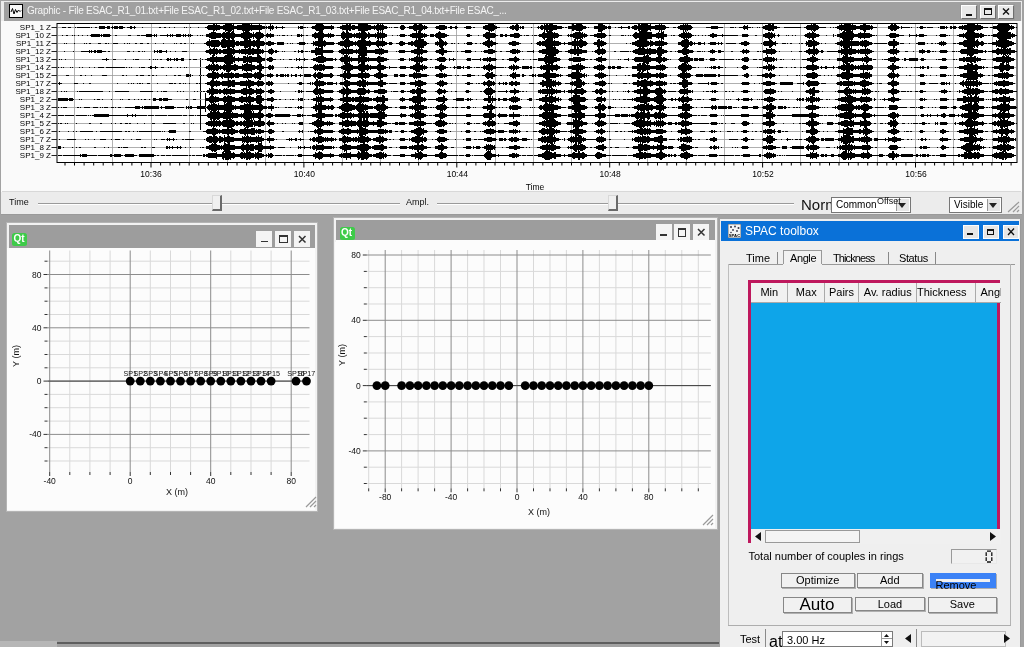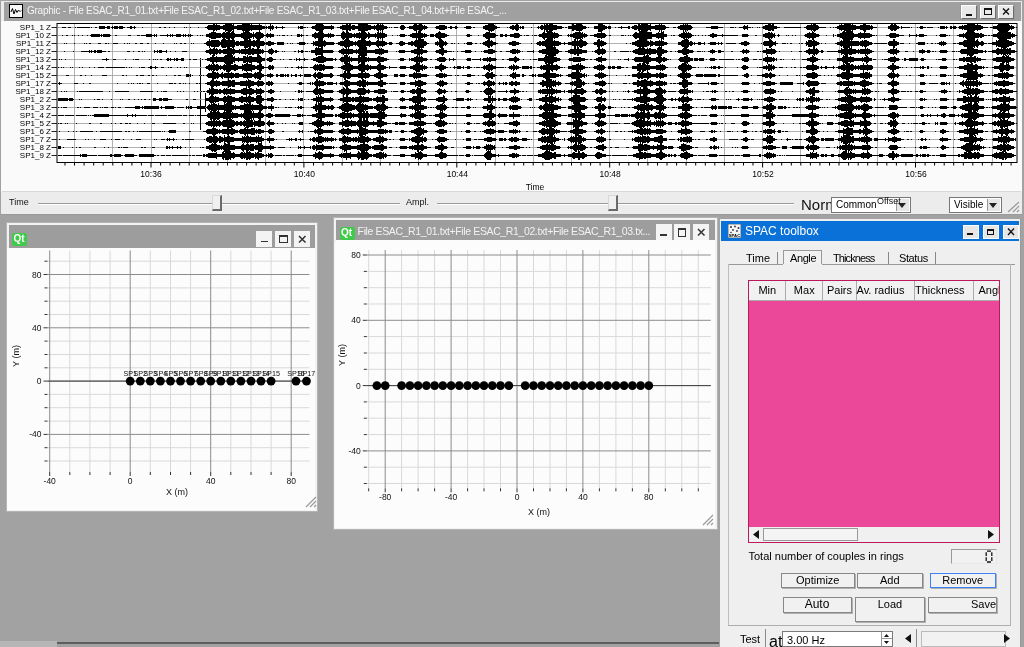--- a/index.html
+++ b/index.html
@@ -173,21 +173,20 @@
     </svg>
     <svg width="14" height="12" style="position:absolute;left:295px;top:271px">
       <path d="M12 1L2 11M12 5L6 11M12 9L10 11" stroke="#9a9a9a" stroke-width="1.2"></path>
     </svg>
   </div>
 <div class="win" style="left:334px;top:218px;width:383px;height:311px;background:#fcfcfc;border:2px solid #f2f2f2;box-shadow:0 0 0 1px #b4b4b4">
     <div style="position:absolute;left:0;top:0;width:379px;height:20px;background:#9d9d9d"></div>
     <div style="position:absolute;left:3.5px;top:6.5px;width:15px;height:13px;background:#3ecb49;border-radius:2.5px">
 <div style="position:absolute;left:1.5px;top:0.2px;color:#fff;font-size:10px;font-weight:bold">Qt</div>
     </div>
-    <div class="txt" style="left:21.6px;top:5.0px;font-size:10.5px;letter-spacing:-0.38px;color:#f2f2f2;width:295px;overflow:hidden">File ESAC_R1_01.txt+File ESAC_R1_02.txt+File ESAC_R1_03.tx...</div>
     <div style="position:absolute;left:319.6px;top:4px;width:16.3px;height:16px;background:#f4f4f4">
       <div style="position:absolute;left:4.5px;top:10px;width:7px;height:1.8px;background:#333"></div>
     </div>
     <div style="position:absolute;left:337.6px;top:4px;width:16.3px;height:16px;background:#f4f4f4">
       <div style="position:absolute;left:4px;top:4px;width:8.5px;height:8.5px;border:1.2px solid #333;border-top:2.6px solid #333"></div>
     </div>
     <div style="position:absolute;left:357.1px;top:4px;width:16.3px;height:16px;background:#f4f4f4">
       <svg width="16" height="16" style="position:absolute;left:0;top:0">
         <path d="M5 5l6.5 6.5M11.5 5L5 11.5" stroke="#333" stroke-width="1.5"></path>
       </svg>
@@ -276,33 +275,33 @@
     <div class="txt" style="left:70px;top:33px;font-size:11px;letter-spacing:-0.4px;color:#000">Angle</div>
     <div class="txt" style="left:113px;top:33px;font-size:11px;letter-spacing:-0.9px;color:#000">Thickness</div>
     <div style="position:absolute;left:167.7px;top:33px;width:1px;height:12px;background:#888"></div>
     <div class="txt" style="left:179px;top:33px;font-size:11px;letter-spacing:-0.4px;color:#000">Status</div>
     <div style="position:absolute;left:215.4px;top:33px;width:1px;height:12px;background:#888"></div>
     <div style="position:absolute;left:7.5px;top:44.5px;width:55.5px;height:1px;background:#999"></div>
     <div style="position:absolute;left:102px;top:44.5px;width:192.5px;height:1px;background:#999"></div>
     <div style="position:absolute;left:7.5px;top:44.5px;width:1px;height:362px;background:#bdbdbd"></div>
     <div style="position:absolute;left:289.5px;top:44.5px;width:1px;height:362px;background:#b3b3b3"></div>
     <div style="position:absolute;left:7.5px;top:406px;width:283px;height:1px;background:#adadad"></div>
-    <div style="position:absolute;left:27.5px;top:61px;width:252px;height:262.5px;background:#ec4899;border:1px solid #be185d">
+    <div style="position:absolute;left:27.5px;top:61px;width:252px;height:262.5px;background:#0ea5e9;border:3px solid #be185d">
       <div style="position:absolute;left:0;top:0;width:250px;height:20px;background:#f1f1f1;border-bottom:1px solid #aaa;overflow:hidden">
         <div style="position:absolute;left:0px;top:0;width:37.5px;height:20px;border-right:1px solid #aaa">
           <div style="position:absolute;left:0;width:37.5px;top:3px;text-align:center;font-size:11px;color:#000;white-space:nowrap">Min</div>
         </div>
         <div style="position:absolute;left:37.5px;top:0;width:36.5px;height:20px;border-right:1px solid #aaa">
           <div style="position:absolute;left:0;width:36.5px;top:3px;text-align:center;font-size:11px;color:#000;white-space:nowrap">Max</div>
         </div>
         <div style="position:absolute;left:74px;top:0;width:34px;height:20px;border-right:1px solid #aaa">
           <div style="position:absolute;left:0;width:34px;top:3px;text-align:center;font-size:11px;color:#000;white-space:nowrap">Pairs</div>
         </div>
         <div style="position:absolute;left:108px;top:0;width:58.5px;height:20px;border-right:1px solid #aaa">
-          <div style="position:absolute;left:0;width:58.5px;top:3px;font-size:11px;color:#000;white-space:nowrap">Av. radius</div>
+          <div style="position:absolute;left:0;width:58.5px;top:3px;text-align:center;font-size:11px;color:#000;white-space:nowrap">Av. radius</div>
         </div>
         <div style="position:absolute;left:166.5px;top:0;width:58.5px;height:20px;border-right:1px solid #aaa">
           <div style="position:absolute;left:0;width:58.5px;top:3px;text-align:left;font-size:11px;color:#000;white-space:nowrap">Thickness</div>
         </div>
         <div style="position:absolute;left:225px;top:0;width:53px;height:20px;border-right:1px solid #aaa">
           <div style="position:absolute;left:0;width:53px;top:3px;text-align:left;padding-left:5px;font-size:11px;color:#000;white-space:nowrap">Angle</div>
         </div>
       </div>
       <div style="position:absolute;left:0;top:246px;width:250px;height:14.5px;background:#f0f0f0">
         <svg width="10" height="9" style="position:absolute;left:3px;top:3px">
@@ -315,24 +314,24 @@
       </div>
     </div>
     <div class="txt" style="left:28.5px;top:331px;font-size:11px;color:#000">Total number of couples in rings</div>
     <div style="position:absolute;left:231px;top:329.5px;width:46px;height:15px;background:#f1f1f1;border:1px solid;border-color:#9a9a9a #e8e8e8 #e8e8e8 #9a9a9a">
       <svg width="8" height="13" style="position:absolute;right:3px;top:0.5px">
         <path d="M2 1.2h4M1.2 2.2v3.8M6.8 2.2v3.8M1.2 7.2v3.8M6.8 7.2v3.8M2 12h4" stroke="#111" stroke-width="1.3" fill="none"></path>
       </svg>
     </div>
     <div style="position:absolute;left:61px;top:353.5px;width:73.5px;height:15.5px;background:#f1f1f1;border:1px solid #878787;box-shadow:1px 1px 0 #b0b0b0;text-align:center;font-size:11px;color:#000;line-height:13.5px">Optimize</div>
     <div style="position:absolute;left:136.5px;top:353.5px;width:66.5px;height:15.5px;background:#f1f1f1;border:1px solid #878787;box-shadow:1px 1px 0 #b0b0b0;text-align:center;font-size:11px;color:#000;line-height:13.5px">Add</div>
-    <div style="position:absolute;left:209.5px;top:353.5px;width:66.5px;height:15.5px;background:#f1f1f1;border:1px solid #3b82f6;box-shadow:1px 1px 0 #b0b0b0;text-align:center;font-size:11px;color:#000;line-height:13.5px">Remove</div>
-    <div style="position:absolute;left:62.5px;top:378px;width:69px;height:15.5px;background:#f1f1f1;border:1px solid #878787;box-shadow:1px 1px 0 #b0b0b0;text-align:center;font-size:12px;color:#000;line-height:13.5px">Auto</div>
-    <div style="position:absolute;left:135px;top:378px;width:70px;height:25px;background:#f1f1f1;border:1px solid #878787;box-shadow:1px 1px 0 #b0b0b0;text-align:center;font-size:11px;color:#000;line-height:13.5px">Load</div>
-    <div style="position:absolute;left:207.5px;top:378px;width:69.5px;height:15.5px;background:#f1f1f1;border:1px solid #878787;box-shadow:1px 1px 0 #b0b0b0;text-align:right;font-size:11px;color:#000;line-height:13.5px">Save</div>
+    <div style="position:absolute;left:209.5px;top:353.5px;width:66.5px;height:15.5px;background:#f1f1f1;border:6px solid #3b82f6;box-shadow:1px 1px 0 #b0b0b0;text-align:left;font-size:11px;color:#000;line-height:13.5px">Remove</div>
+    <div style="position:absolute;left:62.5px;top:378px;width:69px;height:15.5px;background:#f1f1f1;border:1px solid #878787;box-shadow:1px 1px 0 #b0b0b0;text-align:center;font-size:17px;color:#000;line-height:13.5px">Auto</div>
+    <div style="position:absolute;left:135px;top:378px;width:70px;height:14px;background:#f1f1f1;border:1px solid #878787;box-shadow:1px 1px 0 #b0b0b0;text-align:center;font-size:11px;color:#000;line-height:13.5px">Load</div>
+    <div style="position:absolute;left:207.5px;top:378px;width:69.5px;height:15.5px;background:#f1f1f1;border:1px solid #878787;box-shadow:1px 1px 0 #b0b0b0;text-align:center;font-size:11px;color:#000;line-height:13.5px">Save</div>
     <div class="txt" style="left:20px;top:414px;font-size:11px;color:#000">Test</div>
     <div style="position:absolute;left:44.5px;top:410px;width:1px;height:18px;background:#8a8a8a"></div>
     <div class="txt" style="left:49px;top:414px;font-size:16px;color:#000">at</div>
     <div style="position:absolute;left:62px;top:412px;width:110.5px;height:16px;background:#fff;border:1px solid #7a7a7a">
 <div class="txt" style="left:4px;top:1.5px;font-size:11px;color:#000">3.00 Hz</div>
 <div style="position:absolute;right:0;top:0;width:11px;height:7px;border-left:1px solid #999;border-bottom:1px solid #999">
         <svg width="5" height="3" style="position:absolute;left:2.5px;top:2px">
           <path d="M0 3l2.5-3L5 3z" fill="#111"></path>
         </svg>
       </div>

